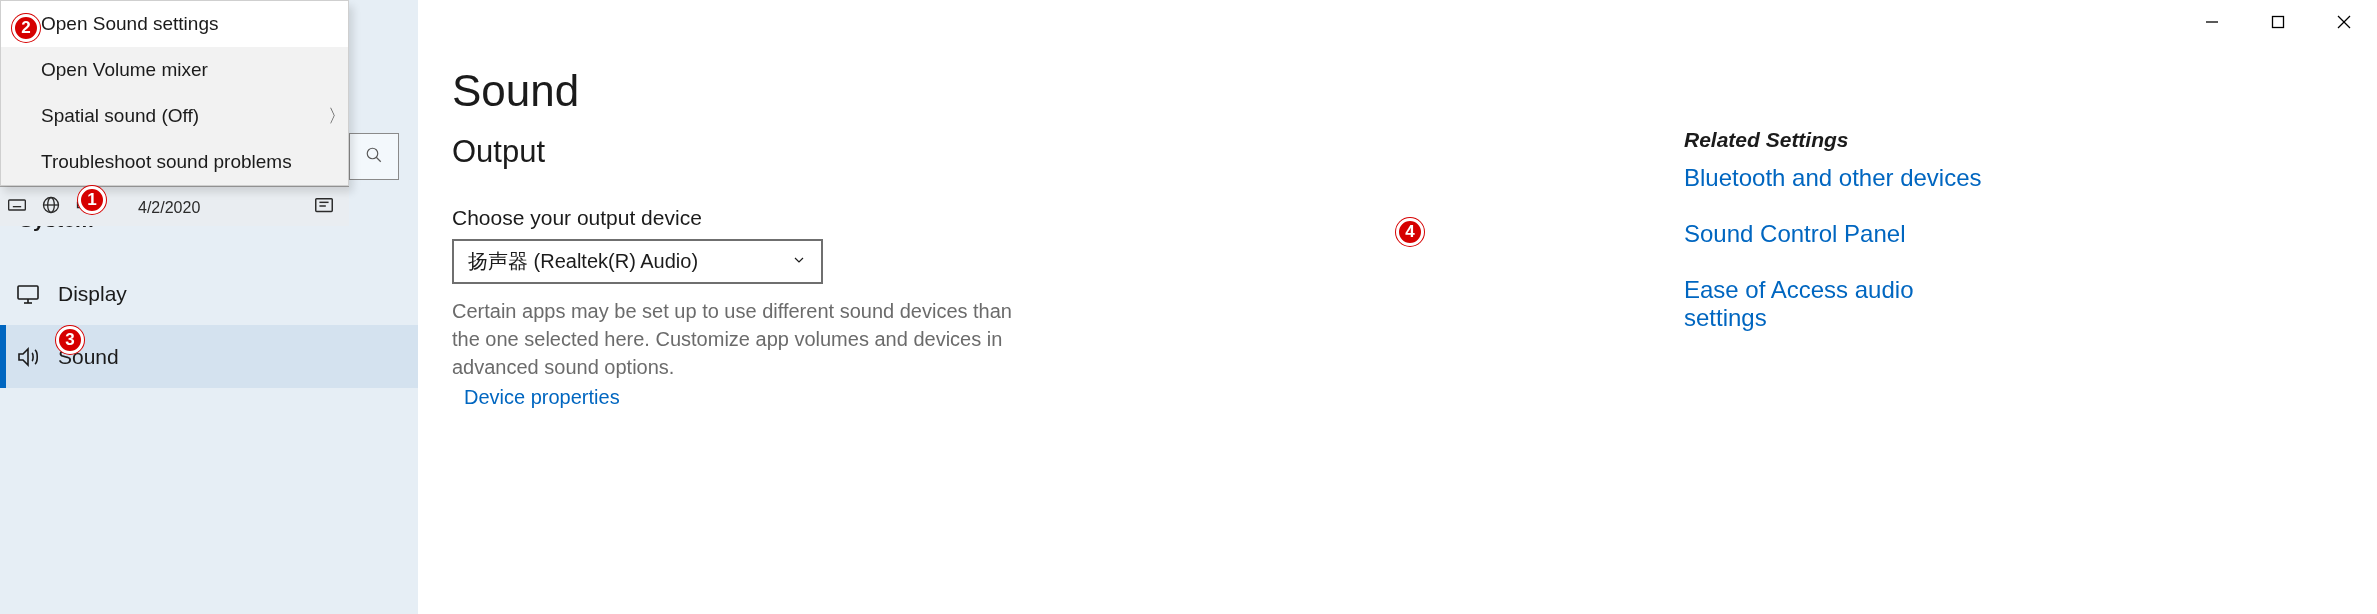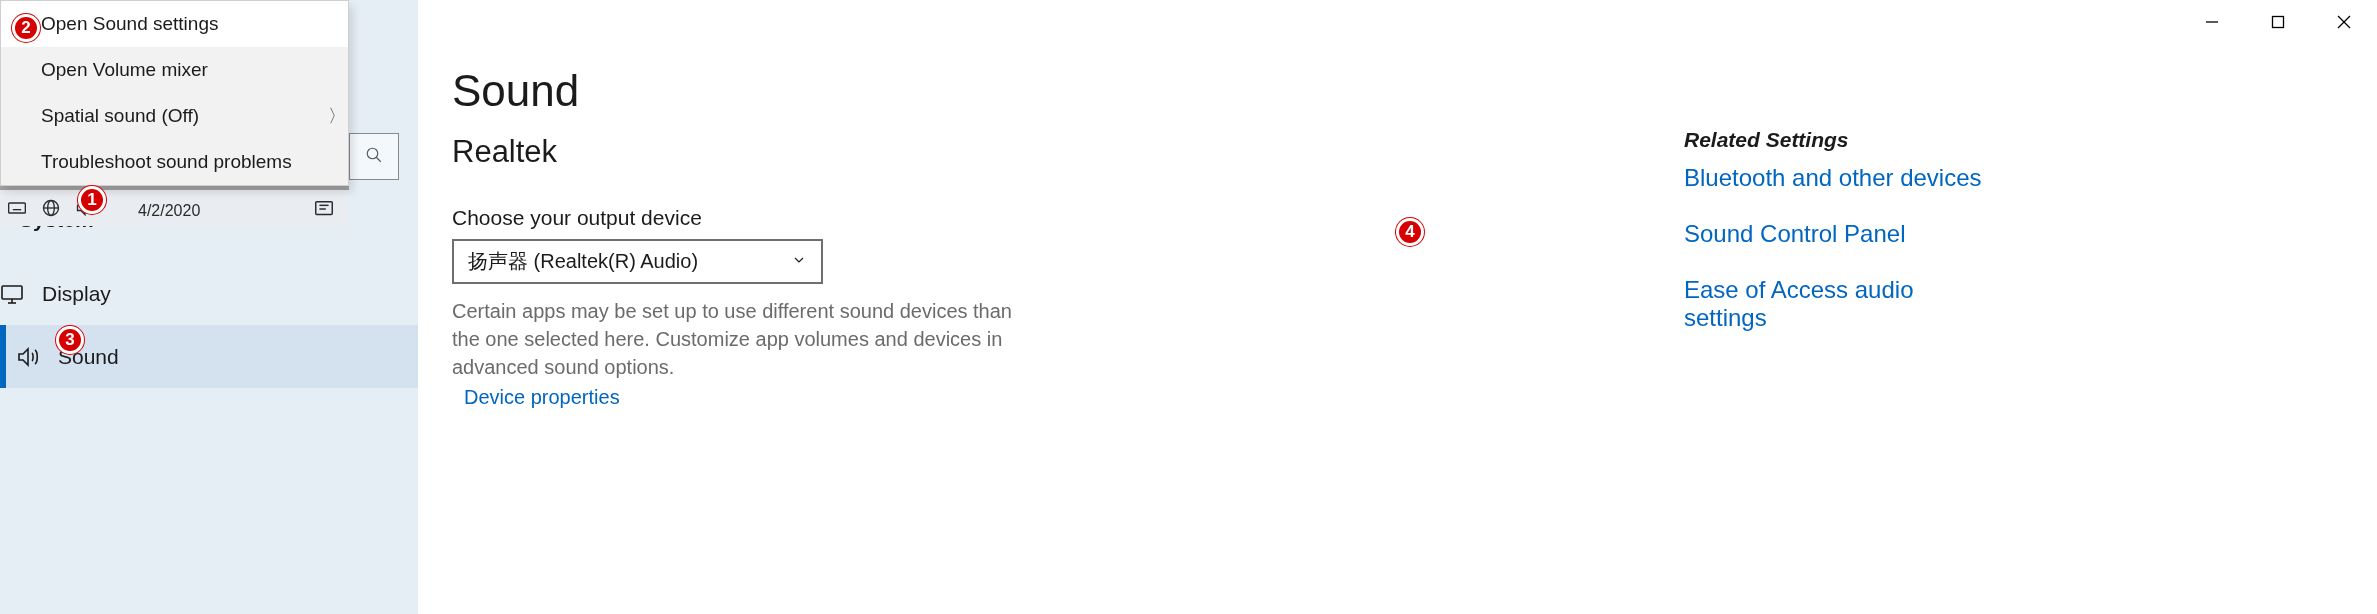--- a/index.html
+++ b/index.html
@@ -1,28 +1,28 @@
 <!DOCTYPE html>
 <html><head>
 <meta charset="utf-8">
 <style>
   * { margin: 0; padding: 0; box-sizing: border-box; font-family: "Segoe UI", Arial, sans-serif; }
   html, body { width: 100%; height: 100%; background: #fff; }
   .canvas { position: relative; width: 2377px; height: 614px; overflow: hidden; background: #fff; }
 
   
   .sidebar { position: absolute; left: 0; top: 0; width: 418px; height: 614px; background: #e6eef5; }
-  .sidebar-item { display: flex; align-items: center; height: 63px; font-size: 21px; color: #1b1b1b; cursor: pointer; }
+  .sidebar-item { display: flex; align-items: center; height: 63px; padding-left: 16px; font-size: 21px; color: #1b1b1b; cursor: pointer; }
   .sidebar-item .icon { width: 42px; display: inline-flex; align-items: center; justify-content: flex-start; color: #1b1b1b; }
   .sidebar-item.current { border-left: 6px solid #0066c0; padding-left: 10px; background: #d4e2ef; }
   .sidebar-system-label { position: absolute; left: 19px; top: 208px; font-size: 21px; font-weight: 600; color: #1b1b1b; }
   .sidebar-items { position: absolute; left: 0; top: 262px; width: 100%; }
 
   
-  .taskbar { position: absolute; left: 0; top: 184px; width: 349px; height: 42px; background: #e9edf1; border-top: 6px solid #a3a3a3; }
+  .taskbar { position: absolute; left: 0; top: 184px; width: 349px; height: 42px; background: #e9edf1; border-top: 3px solid #a3a3a3; }
   .taskbar .date { position: absolute; left: 138px; top: 12px; font-size: 16px; color: #2b2b2b; }
   .taskbar .sysicons { position: absolute; left: 6px; top: 8px; display: flex; gap: 12px; align-items: center; }
   .taskbar .tray-right { position: absolute; right: 14px; top: 8px; }
 
   
   .ctx { position: absolute; left: 0; top: 0; width: 349px; background: #f2f2f2; border: 1px solid #cfcfcf; box-shadow: 4px 6px 8px rgba(0,0,0,.12); }
   .ctx-item { height: 46px; display: flex; align-items: center; justify-content: space-between; padding: 0 2px 0 40px; font-size: 19px; color: #1b1b1b; cursor: pointer; }
   .ctx-item.hover { background: #ffffff; }
   .ctx-item .chev { font-size: 18px; color: #555; }
 
@@ -140,21 +140,21 @@
       <span>Spatial sound (Off)</span>
       <span class="chev">〉</span>
     </div>
     <div class="ctx-item">
       <span>Troubleshoot sound problems</span>
     </div>
   </div>
 
   <div class="main">
     <div class="title">Sound</div>
-    <div class="h2">Realtek</div>
+    <div class="h2">Output</div>
     <div class="label-choose">Choose your output device</div>
     <div class="select">
       <span>扬声器 (Realtek(R) Audio)</span>
       <span>
         <svg width="16" height="16" viewBox="0 0 24 24" fill="none" stroke="#1b1b1b" stroke-width="1.8">
             <polyline points="6 9 12 15 18 9"></polyline>
           </svg>
       </span>
     </div>
     <div class="hint">Certain apps may be set up to use different sound devices than the one selected here. Customize app volumes and devices in advanced sound options.</div>

